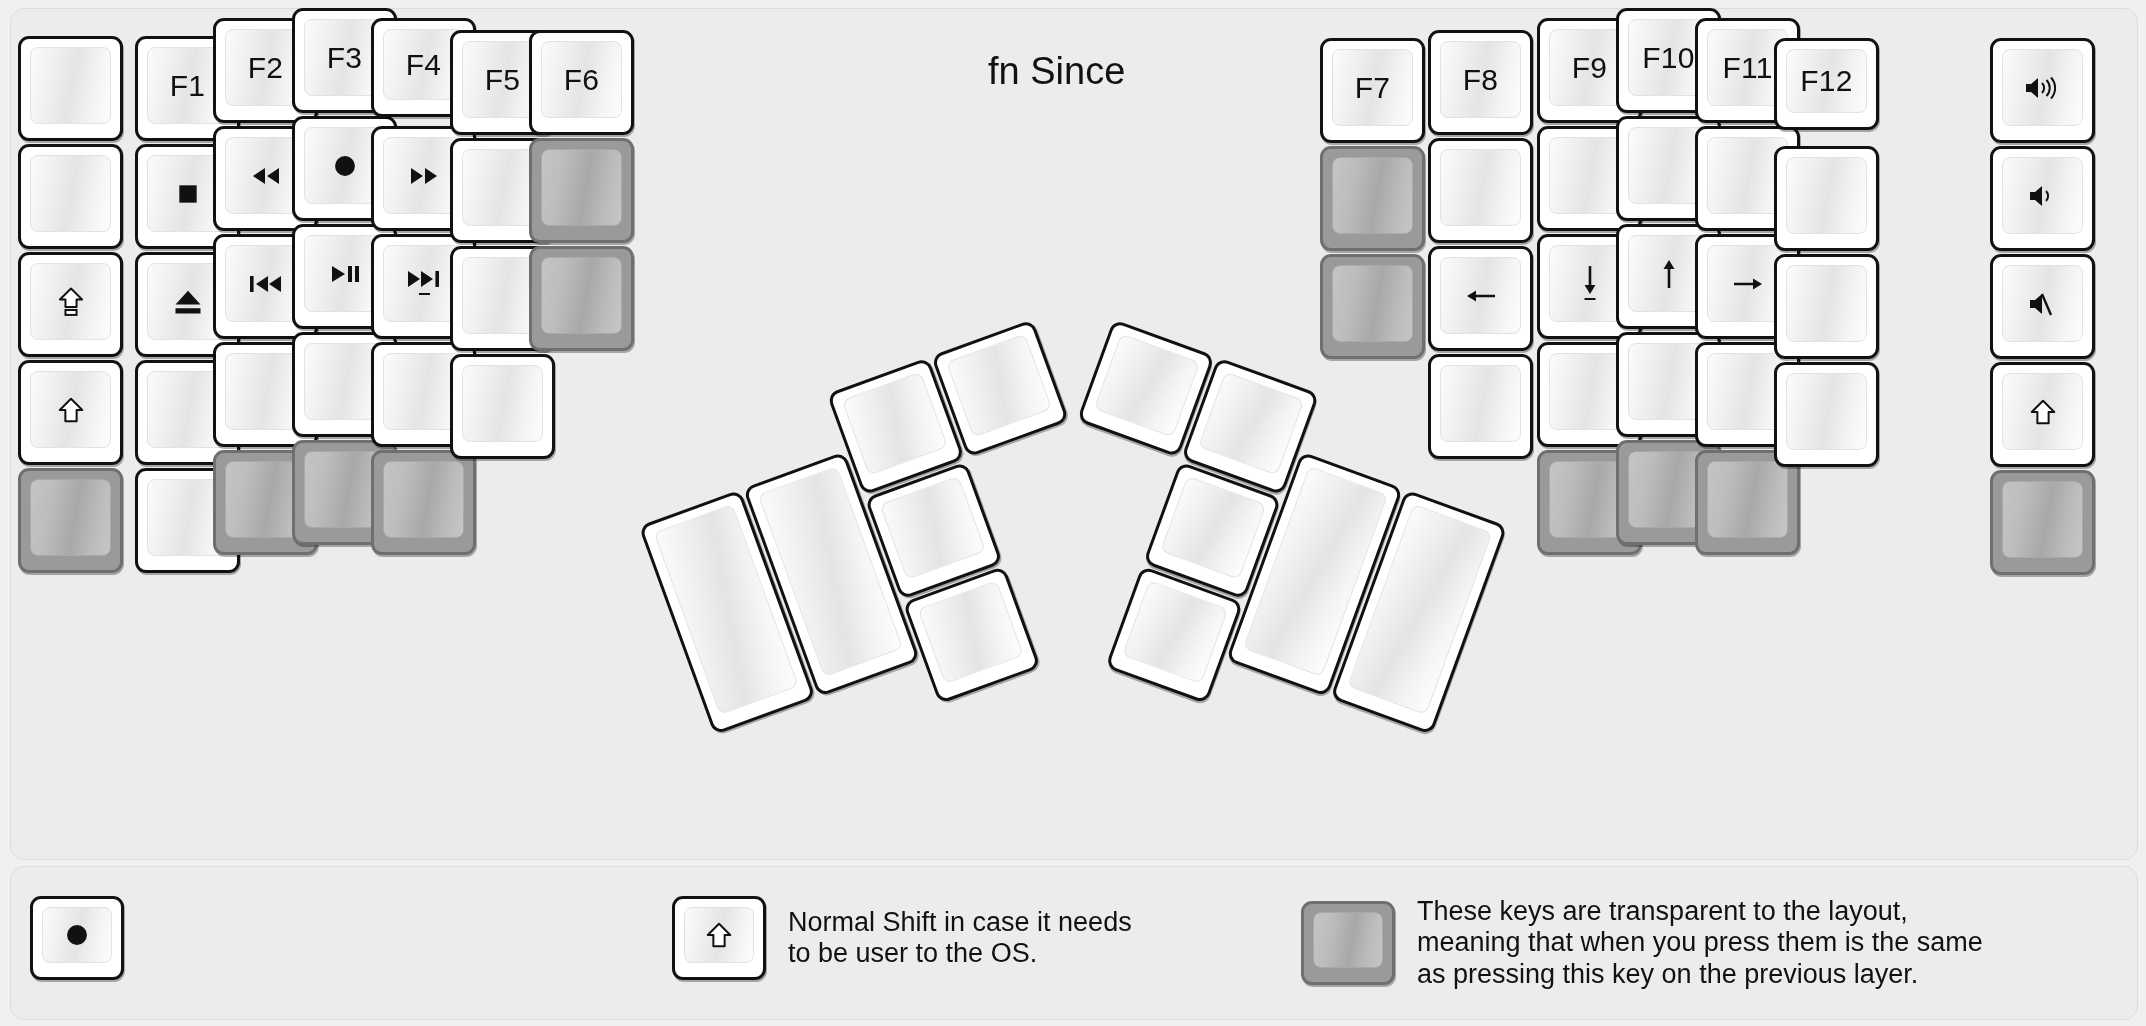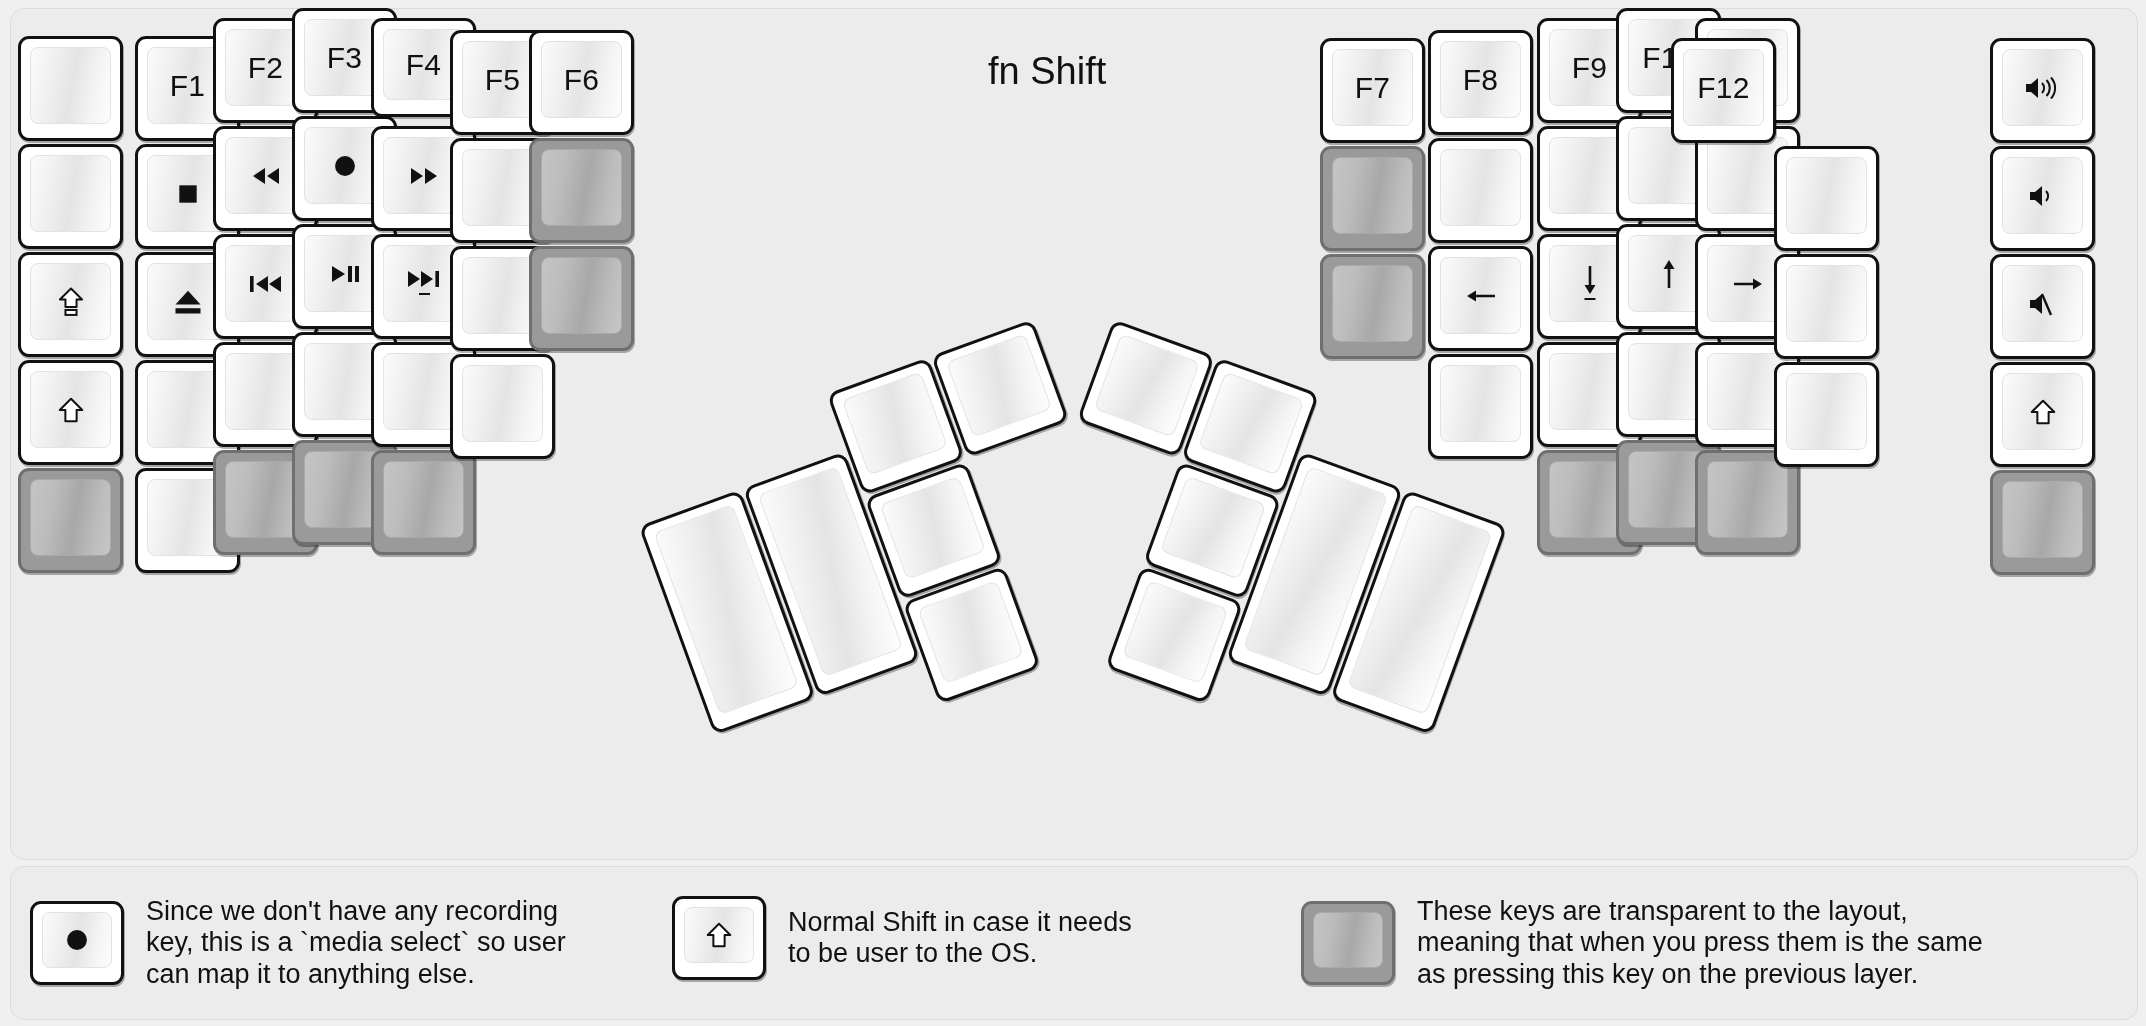--- a/index.html
+++ b/index.html
@@ -40,21 +40,21 @@
   .legend-key{position:relative;width:94px;height:84px;flex:0 0 auto;}
   .legend-text{margin-left:22px;font-size:27px;line-height:1.16;color:#111;white-space:pre-line;}
 </style>
 </head>
 <body>
 
 <div id="root">
 
   <div class="panel" id="board-panel"></div>
 
-  <div id="title">fn Shift</div>
+  <div id="title">fn Since</div>
 
   <div id="left-half">
       <div class="key" style="left: 18px; top: 36px; width: 105px; height: 105px;">
         <div class="cap"></div>
       </div>
       <div class="key" style="left: 18px; top: 144px; width: 105px; height: 105px;">
         <div class="cap"></div>
       </div>
       <div class="key" style="left: 18px; top: 252px; width: 105px; height: 105px;">
         <div class="cap">
@@ -329,21 +329,21 @@
             </svg>
           </span>
         </div>
       </div>
       <div class="key" style="left: 1695px; top: 342px; width: 105px; height: 105px;">
         <div class="cap"></div>
       </div>
       <div class="key trns" style="left: 1695px; top: 450px; width: 105px; height: 105px;">
         <div class="cap"></div>
       </div>
-      <div class="key" style="left: 1671px; top: 38px; width: 105px; height: 105px;">
+      <div class="key" style="left: 1774px; top: 38px; width: 105px; height: 92px;">
         <div class="cap">
           <span class="lbl">F12</span>
         </div>
       </div>
       <div class="key" style="left: 1774px; top: 146px; width: 105px; height: 105px;">
         <div class="cap"></div>
       </div>
       <div class="key" style="left: 1774px; top: 254px; width: 105px; height: 105px;">
         <div class="cap"></div>
       </div>
@@ -447,23 +447,20 @@
           <div class="key" style="left: 0px; top: 0px; width: 94px; height: 84px; position: absolute;">
             <div class="cap">
               <span class="lbl glyph">
                 <svg class="gi" width="28" height="28" viewBox="0 0 24 24">
                   <circle cx="12" cy="12" r="8.5" fill="#111"></circle>
                 </svg>
               </span>
             </div>
           </div>
         </div>
-        <div class="legend-text">Since we don't have any recording
-key, this is a `media select` so user
-can map it to anything else.</div>
       </div>
       <div class="legend-item" style="left: 672px; top: 896px;">
         <div class="legend-key">
           <div class="key" style="left: 0px; top: 0px; width: 94px; height: 84px; position: absolute;">
             <div class="cap">
               <span class="lbl glyph">
                 <svg class="gi" width="30" height="30" viewBox="0 0 24 24">
                   <path d="M12 3 L21 12 H16.5 V21 H7.5 V12 H3 Z" fill="#fff" stroke="#111" stroke-width="1.6" stroke-linejoin="round"></path>
                 </svg>
               </span>

